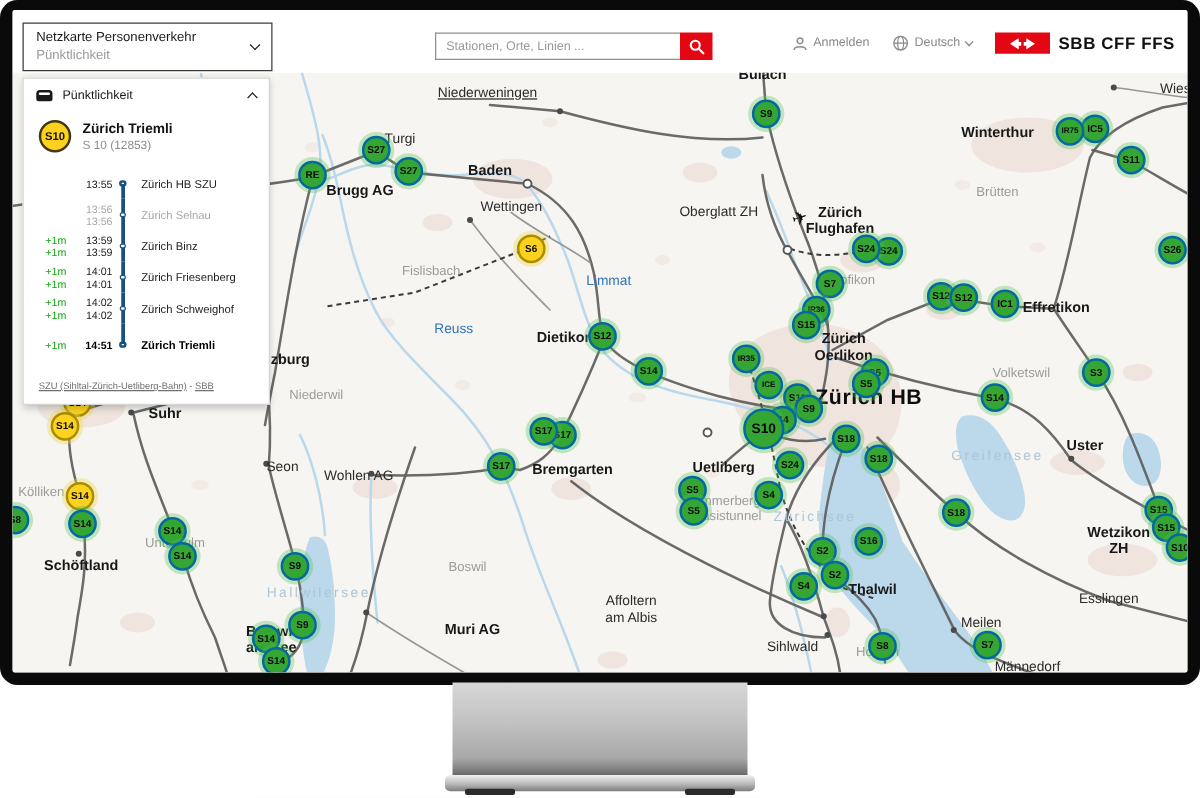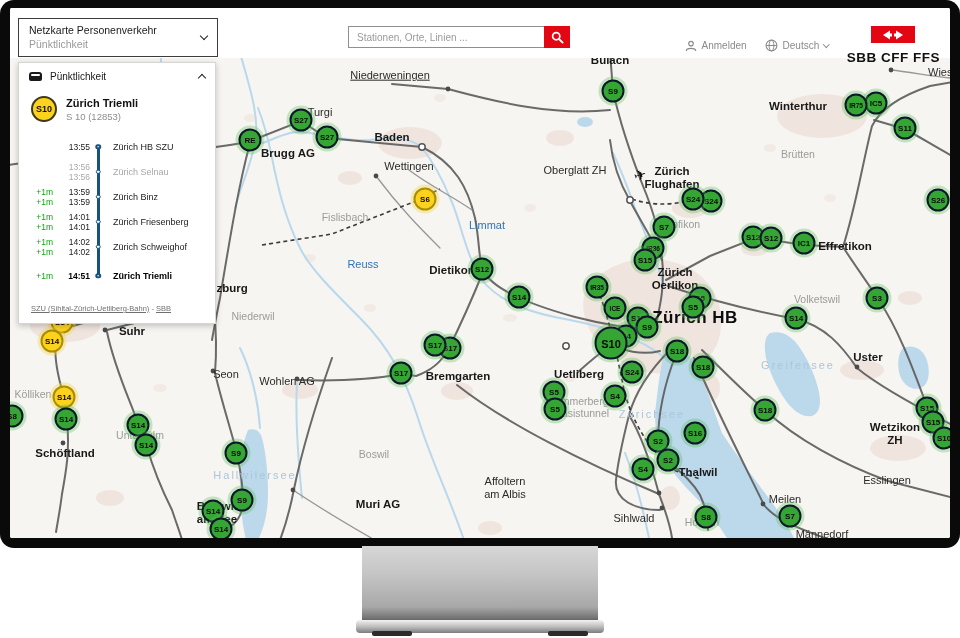--- a/index.html
+++ b/index.html
@@ -24,21 +24,21 @@
   .net-select .t2{font-size:10.5px;color:#9a9a9a;}
   .chev{display:inline-block;width:6px;height:6px;border-right:1.6px solid #222;border-bottom:1.6px solid #222;transform:rotate(45deg);margin-top:-3px;}
   .chev.up{transform:rotate(-135deg);margin-top:3px;}
   .searchbar{position:absolute;left:338px;top:18px;display:flex;z-index:5;border-radius:10px;}
   .searchbar input{width:196px;height:22px;border:1px solid #8f8f8f;border-right:none;font-size:10px;padding:0 8px;color:#444;outline:none;font-family:"Liberation Sans",sans-serif;}
   .searchbar input::placeholder{color:#9a9a9a;}
   .search-btn{width:26px;height:22px;background:#e30613;border:none;display:flex;align-items:center;justify-content:center;cursor:pointer;}
   .hdr-right{position:absolute;right:10px;top:18px;display:flex;align-items:center;gap:18px;z-index:5;}
   .hdr-item{display:flex;align-items:center;gap:5px;color:#8a8a8a;font-size:10px;cursor:pointer;}
   .hdr-item .chev{width:4.5px;height:4.5px;border-color:#8a8a8a;}
-  .sbb-logo{display:flex;align-items:center;gap:7px;cursor:pointer;flex-direction:column;}
+  .sbb-logo{display:flex;align-items:center;gap:7px;cursor:pointer;}
   .sbb-flag{width:44px;height:17px;background:#e30613;display:flex;align-items:center;justify-content:center;}
   .sbb-word{font-size:13.5px;font-weight:bold;color:#111;letter-spacing:.5px;}
 
   
   .panel{position:absolute;left:8px;top:54px;width:198px;background:#fff;border:1px solid #d5d5d5;
     box-shadow:0 2px 6px rgba(0,0,0,.22);z-index:6;}
   .panel-hd{display:flex;align-items:center;gap:8px;padding:8px 10px 6px 10px;cursor:pointer;}
   .train-ic{width:13px;height:9px;background:#1a1a1a;border-radius:3px 3px 2px 2px;position:relative;}
   .train-ic::after{content:'';position:absolute;left:2px;right:2px;top:2px;height:2px;background:#fff;border-radius:1px;}
   .panel-hd .ttl{flex:1;font-size:10px;color:#1a1a1a;}
@@ -83,21 +83,21 @@
   .mlabel.town-sm{font-size:11px;color:#2b2b2b;}
   .mlabel.city-big{font-size:17px;font-weight:bold;color:#0d0d0d;letter-spacing:.5px;}
   .mlabel.minor{font-size:10.5px;color:#9b9b9b;}
   .mlabel.water{font-size:11px;color:#aac6da;letter-spacing:2px;}
   .mlabel.river{font-size:11px;color:#2f74b8;}
   .mlabel.anchor-left{transform:translate(0,-50%);text-align:left;}
   .mlabel.plane{font-size:15px;color:#111;transform:translate(-50%,-50%) rotate(-18deg);}
 
   .badge{position:absolute;transform:translate(-50%,-50%);width:23px;height:23px;border-radius:50%;
     display:flex;align-items:center;justify-content:center;font-size:8px;font-weight:bold;color:#0b0b0b;cursor:pointer;}
-  .badge.green{background:#35a534;border:2px solid #0f172a;box-shadow:0 0 0 3px rgba(80,190,80,.32);}
+  .badge.green{background:#35a534;border:2px solid #0369a1;box-shadow:0 0 0 3px rgba(80,190,80,.32);}
   .badge.yellow{background:#fcd21f;border:2px solid #ab8d00;box-shadow:0 0 0 3px rgba(240,214,80,.38);}
   .badge.big{width:33px;height:33px;font-size:11px;border-width:2.5px;z-index:3;}
   .badge.tiny-text{font-size:6.5px;}
 </style>
 </head>
 <body>
 
 <div class="page">
   <div class="monitor">
     <div class="screen">

